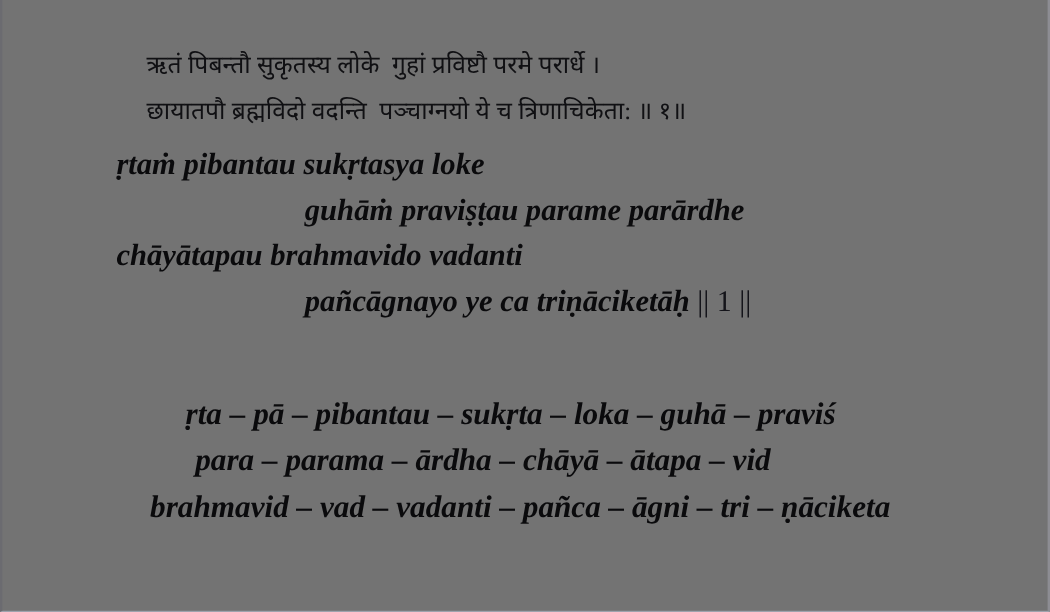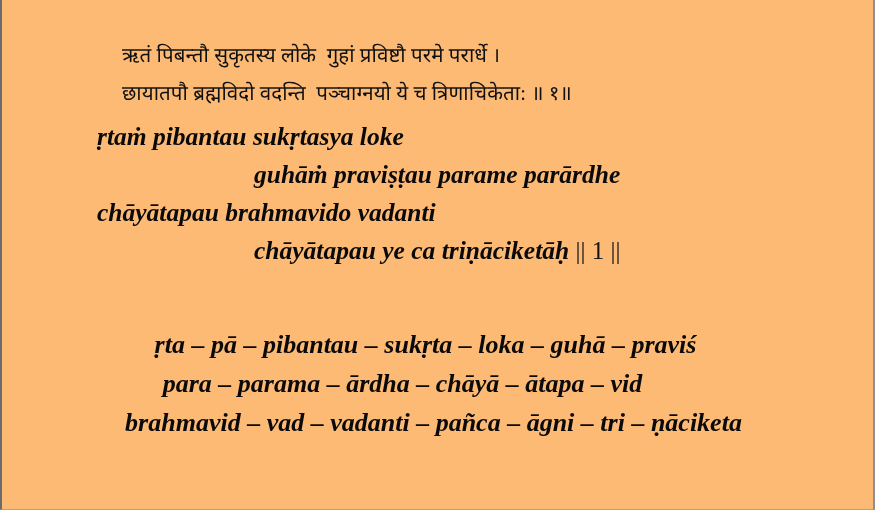--- a/index.html
+++ b/index.html
@@ -11,21 +11,21 @@
     height: 510px;
     background: #dde3ed;
     font-family: "Liberation Serif", serif;
     overflow: hidden;
   }
   #slide {
     position: relative;
     box-sizing: border-box;
     width: 875px;
     height: 510px;
-    background: #fdba74;
+    background: #737373;
     border-left: 2px solid #6b6b70;
     border-right: 2px solid #8d8d93;
     border-bottom: 1px solid #9ea3ad;
     border-top: 0;
     padding-left: 18px;
   }
 
   
   .devanagari-block {
     position: absolute;
@@ -97,21 +97,21 @@
 
   <div class="devanagari-block">
     <div class="dev-line">ऋतं पिबन्तौ सुकृतस्य लोके  गुहां प्रविष्टौ परमे परार्धे ।</div>
     <div class="dev-line">छायातपौ ब्रह्मविदो वदन्ति  पञ्चाग्नयो ये च त्रिणाचिकेता: ॥ १॥</div>
   </div>
 
   <div class="translit-block">
     <div class="tr-line indent-a">ṛtaṁ pibantau sukṛtasya loke</div>
     <div class="tr-line indent-b">guhāṁ praviṣṭau parame parārdhe</div>
     <div class="tr-line indent-a">chāyātapau brahmavido vadanti</div>
-    <div class="tr-line indent-b"><span>chāyātapau ye ca triṇāciketāḥ</span><span class="verse-num"> || 1 ||</span></div>
+    <div class="tr-line indent-b"><span>pañcāgnayo ye ca triṇāciketāḥ</span><span class="verse-num"> || 1 ||</span></div>
   </div>
 
   <div class="split-block">
     <div class="sp-line l1">ṛta – pā – pibantau – sukṛta – loka – guhā – praviś</div>
     <div class="sp-line l2">para – parama – ārdha – chāyā – ātapa – vid</div>
     <div class="sp-line l3">brahmavid – vad – vadanti – pañca – āgni – tri – ṇāciketa</div>
   </div>
 
 </div>
 

